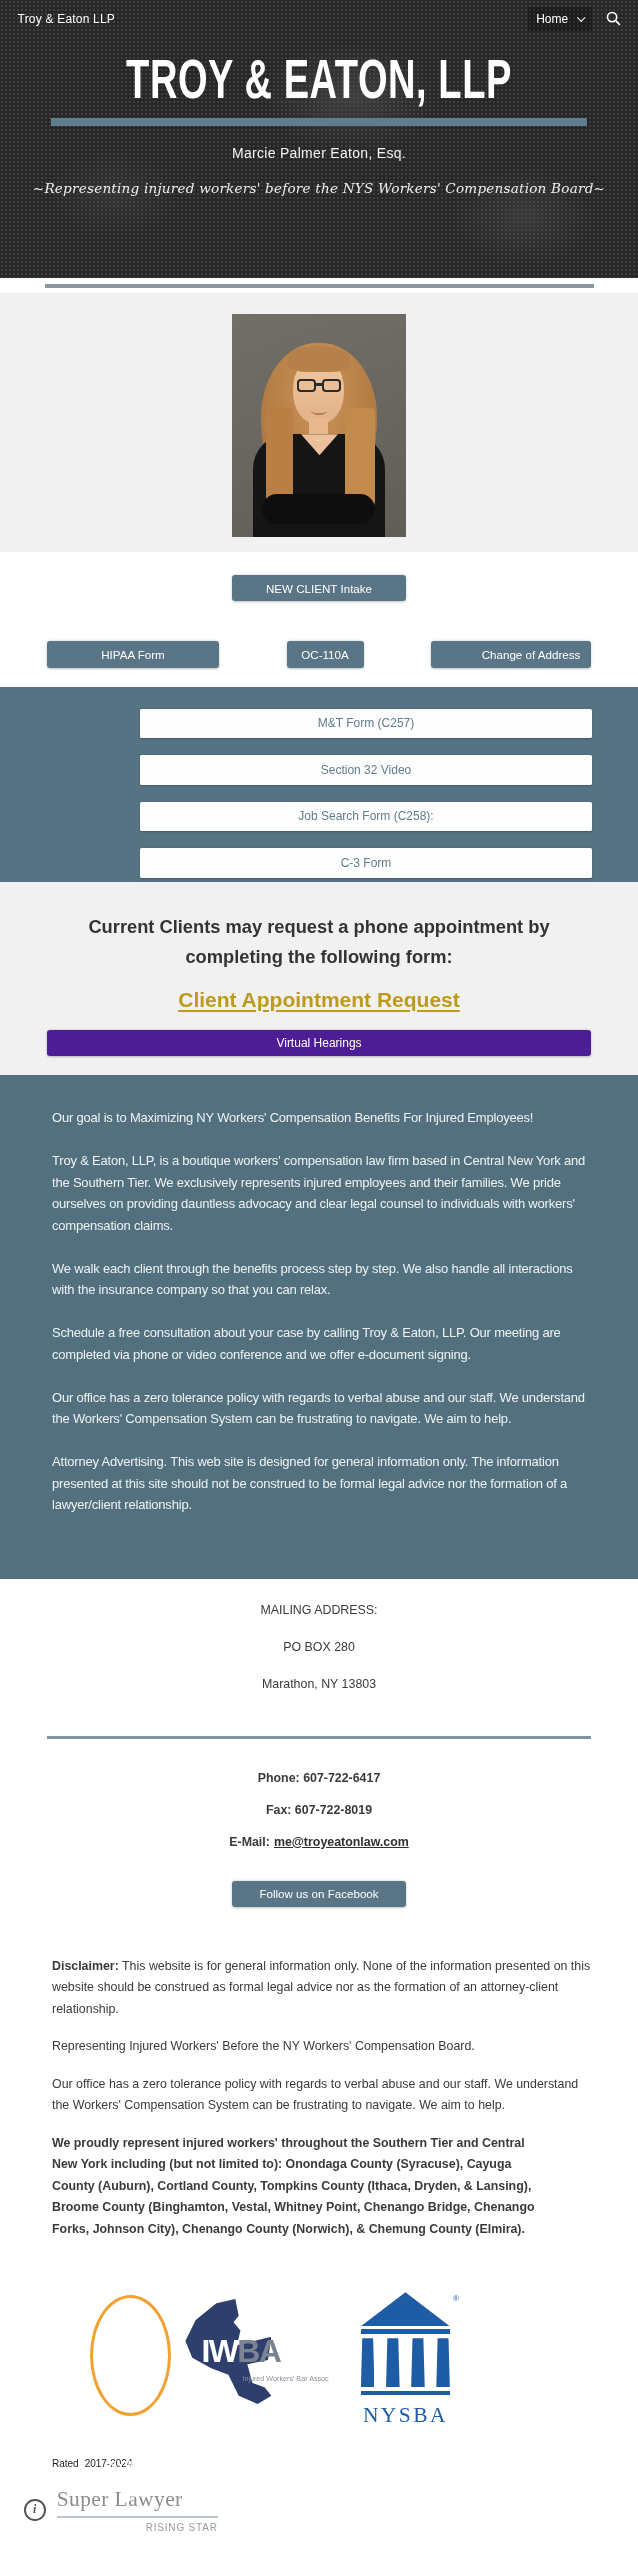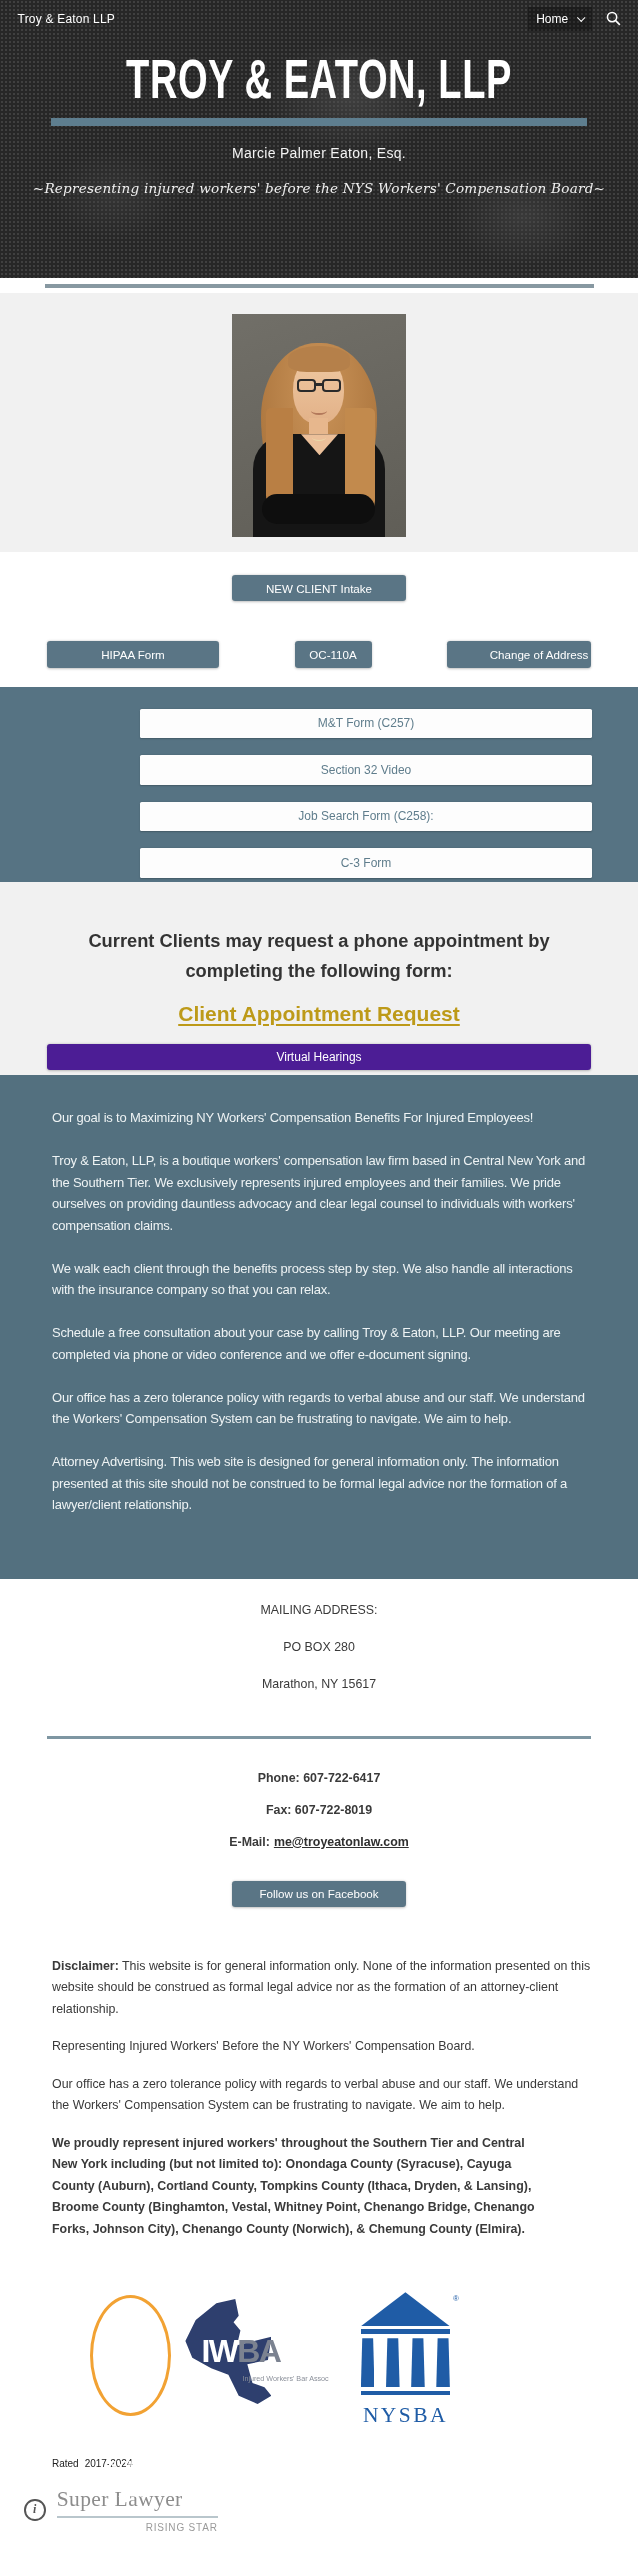--- a/index.html
+++ b/index.html
@@ -48,27 +48,27 @@
   .hair-l { position: absolute; left: 34px; top: 94px; width: 27px; height: 101px; background: #b97f44; border-radius: 6.4px 0 17.6px 17.6px; z-index: 8; }
   .hair-r { position: absolute; left: 113px; top: 94px; width: 30px; height: 108px; background: #c28a4d; border-radius: 0 6.4px 17.6px 17.6px; z-index: 8; }
   .arms { position: absolute; left: 30px; top: 180px; width: 113px; height: 30px; background: #0e0e0e; border-radius: 17.6px; z-index: 9; }
 
   
   .btn { display: flex; align-items: center; justify-content: center; color: #fff; font-size: 11.6px; border-radius: 3.2px; box-shadow: 0 0.8px 2.4px rgba(0,0,0,.25); cursor: pointer; }
   .intake-band { background: #fff; height: 135px; padding-top: 23px; }
   .new-client { width: 174px; height: 26px; margin: 0 auto; }
   .row3 { display: flex; justify-content: space-between; padding: 0 47px; margin-top: 40px; }
   .row3 .btn { height: 27px; }
-  .b-hipaa { width: 172px; } .b-oc { width: 77px; } .b-coa { width: 144px; padding-left: 40px; }
+  .b-hipaa { width: 172px; } .b-oc { width: 77px; } .b-coa { width: 160px; padding-left: 40px; }
 
   .forms-band { height: 195px; padding-top: 21.5px; }
   .form-btn { width: 452px; height: 29.5px; margin: 0 0 17px 140px; background: #fdfdfd; font-size: 12px; display: flex; align-items: center; justify-content: center; border-radius: 1.6px; box-shadow: 0 0.8px 1.6px rgba(0,0,0,.22); cursor: pointer; }
 
   
-  .appt { background: #f1f1f1; height: 193px; padding-top: 44px; text-align: center; }
+  .appt { background: #f1f1f1; height: 193px; padding-top: 30px; text-align: center; }
   .appt-heading { font-size: 18.3px; font-weight: bold; color: #333; max-width: 487px; margin: 0 auto; line-height: 30px; }
   .gold-link { display: inline-block; margin-top: 16px; font-size: 21px; font-weight: bold; text-decoration: underline; text-underline-offset: 3.2px; cursor: pointer; }
   .vh-btn { width: 544px; height: 26px; margin: 17.6px auto 0; font-size: 12px; }
 
   
   .about { height: 504px; padding: 32px 49px 0 52px; color: #eef3f4; font-size: 13px; }
   .about p { margin: 0 0 21.5px; line-height: 21.5px; letter-spacing: -0.2px; }
 
   
   .contact { background: #fff; text-align: center; color: #3a3a3a; font-size: 12.4px; padding-top: 24px; }
@@ -193,21 +193,21 @@
     <p>Troy &amp; Eaton, LLP, is a boutique workers' compensation law firm based in Central New York and the Southern Tier. We exclusively represents injured employees and their families. We pride ourselves on providing dauntless advocacy and clear legal counsel to individuals with workers' compensation claims.</p>
     <p>We walk each client through the benefits process step by step. We also handle all interactions with the insurance company so that you can relax.</p>
     <p>Schedule a free consultation about your case by calling Troy &amp; Eaton, LLP. Our meeting are completed via phone or video conference and we offer e-document signing.</p>
     <p>Our office has a zero tolerance policy with regards to verbal abuse and our staff. We understand the Workers' Compensation System can be frustrating to navigate. We aim to help.</p>
     <p>Attorney Advertising. This web site is designed for general information only. The information presented at this site should not be construed to be formal legal advice nor the formation of a lawyer/client relationship.</p>
   </section>
 
   <section class="contact">
     <div class="c-mailing">MAILING ADDRESS:</div>
     <div class="c-po">PO BOX 280</div>
-    <div class="c-city">Marathon, NY 15617</div>
+    <div class="c-city">Marathon, NY 13803</div>
     <div class="divider-sm" style="background:#7e96a2"></div>
     <div class="c-phone">Phone: 607-722-6417</div>
     <div class="c-fax">Fax: 607-722-8019</div>
     <div class="c-email">
       <span>E-Mail:</span><a class="email-link">me@troyeatonlaw.com</a>
     </div>
     <div class="btn fb-btn" style="background:#5a7585">Follow us on Facebook</div>
   </section>
 
   <section class="legal">

